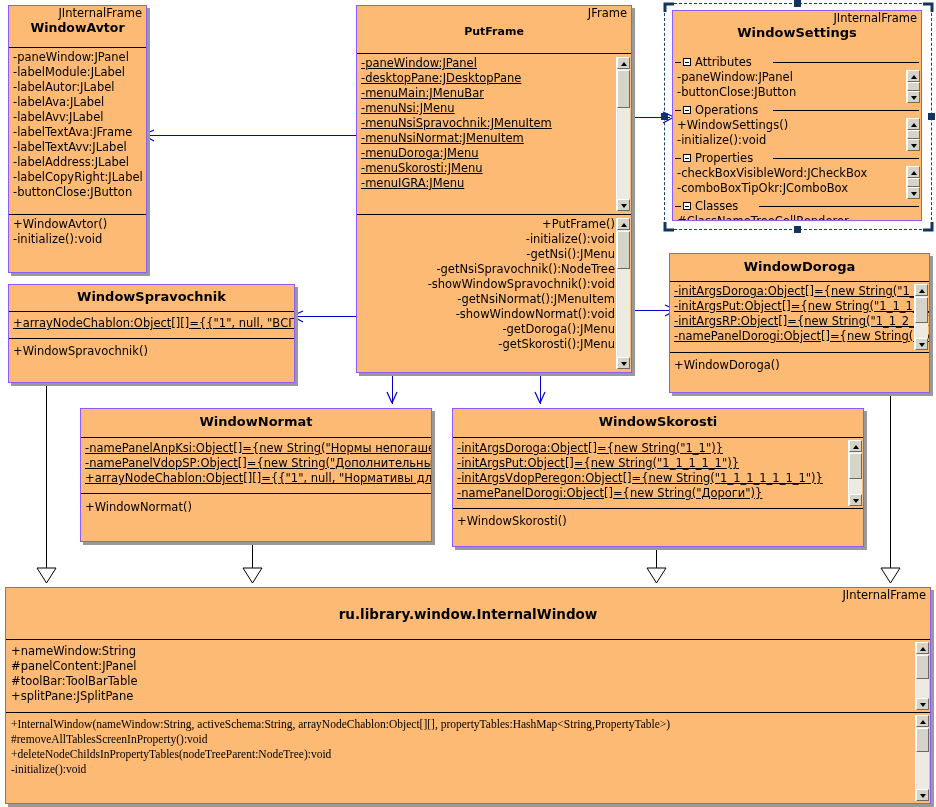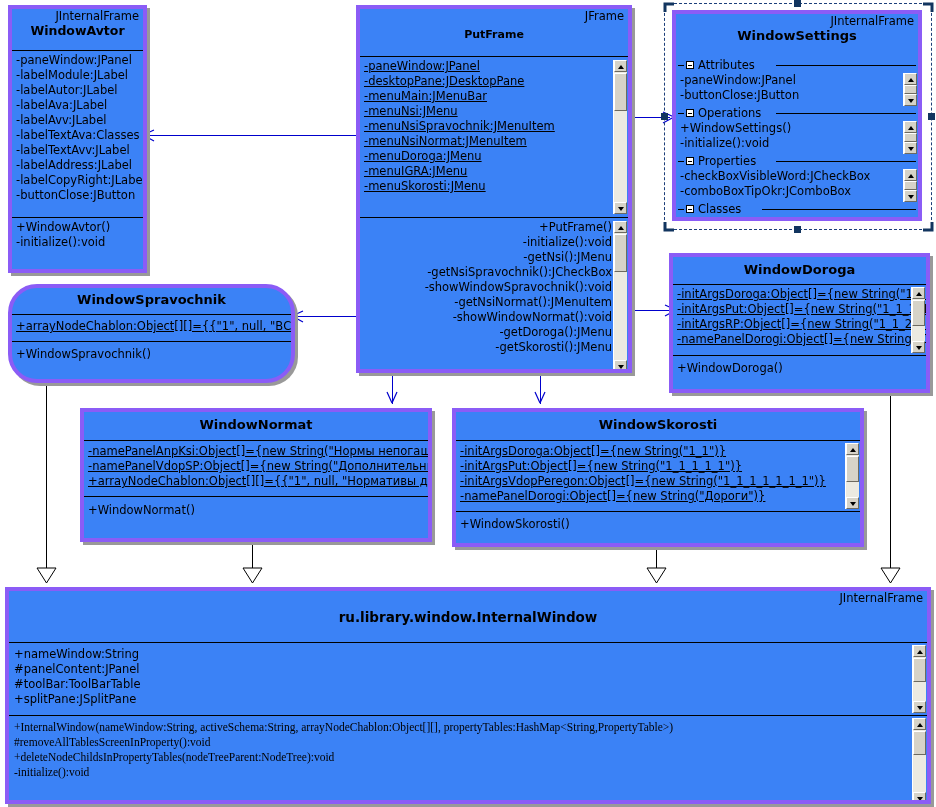--- a/index.html
+++ b/index.html
@@ -6,22 +6,22 @@
   body{
     font-family:"DejaVu Sans","Liberation Sans",sans-serif;
     width:936px;height:807px;position:relative;overflow:hidden;
     -webkit-font-smoothing:none;
   }
   .canvas{position:absolute;left:0;top:0;width:936px;height:807px;}
 
   
   .umlbox{
     position:absolute;
-    background:#3b82f6;
-    border:4px solid #8b5cf6;
+    background:#fdba74;
+    border:1px solid #8b5cf6;
     box-sizing:border-box;
     box-shadow:3px 3px 0 0 #999999;
     overflow:hidden;
   }
   .umlbox.sel{box-shadow:none;}
   .hdr{
     position:relative;
     border-bottom:1px solid #000;
     padding:1px 4px 3px 4px;
     box-sizing:border-box;
@@ -172,21 +172,21 @@
       <div class="stereo">JInternalFrame</div>
       <div class="cname">WindowAvtor</div>
     </div>
     <div class="compart" style="height:167px;">
       <div class="rows">
         <div class="row">-paneWindow:JPanel</div>
         <div class="row">-labelModule:JLabel</div>
         <div class="row">-labelAutor:JLabel</div>
         <div class="row">-labelAva:JLabel</div>
         <div class="row">-labelAvv:JLabel</div>
-        <div class="row">-labelTextAva:Classes</div>
+        <div class="row">-labelTextAva:JFrame</div>
         <div class="row">-labelTextAvv:JLabel</div>
         <div class="row">-labelAddress:JLabel</div>
         <div class="row">-labelCopyRight:JLabel</div>
         <div class="row">-buttonClose:JButton</div>
       </div>
     </div>
     <div class="compart last" style="height:57px;">
       <div class="rows">
         <div class="row">+WindowAvtor()</div>
         <div class="row">-initialize():void</div>
@@ -201,39 +201,39 @@
     </div>
     <div class="compart" style="height:161px;">
       <div class="rows" style="padding-right:16px;">
         <div class="row u">-paneWindow:JPanel</div>
         <div class="row u">-desktopPane:JDesktopPane</div>
         <div class="row u">-menuMain:JMenuBar</div>
         <div class="row u">-menuNsi:JMenu</div>
         <div class="row u">-menuNsiSpravochnik:JMenuItem</div>
         <div class="row u">-menuNsiNormat:JMenuItem</div>
         <div class="row u">-menuDoroga:JMenu</div>
+        <div class="row u">-menuSkorosti:JMenu</div>
         <div class="row u">-menuIGRA:JMenu</div>
-        <div class="row u">-menuSkorosti:JMenu</div>
       </div>
       <div class="sbar" style="top:3px;bottom:3px;">
         <div class="sbtn up">
             <i></i>
           </div>
         <div class="sthumb" style="top:13px;height:38px;"></div>
         <div class="sbtn dn">
             <i></i>
           </div>
       </div>
     </div>
     <div class="compart last" style="height:157px;text-align:right;">
       <div class="rows" style="padding-right:16px;">
         <div class="row">+PutFrame()</div>
         <div class="row">-initialize():void</div>
         <div class="row">-getNsi():JMenu</div>
-        <div class="row">-getNsiSpravochnik():JCheckBox</div>
+        <div class="row">-getNsiSpravochnik():NodeTree</div>
         <div class="row">-showWindowSpravochnik():void</div>
         <div class="row">-getNsiNormat():JMenuItem</div>
         <div class="row">-showWindowNormat():void</div>
         <div class="row">-getDoroga():JMenu</div>
         <div class="row">-getSkorosti():JMenu</div>
       </div>
       <div class="sbar" style="top:3px;bottom:3px;">
         <div class="sbtn up">
             <i></i>
           </div>
@@ -363,21 +363,21 @@
           </div>
       </div>
     </div>
     <div class="compart last" style="height:39px;">
       <div class="rows" style="padding-top:5px;">
         <div class="row">+WindowDoroga()</div>
       </div>
     </div>
   </div>
 
-  <div class="umlbox" style="left:8px;top:284px;width:287px;height:99px;border-radius:29px;">
+  <div class="umlbox" style="left:8px;top:284px;width:287px;height:99px;">
     <div class="hdr" style="height:27px;padding-top:4px;">
       <div class="cname" style="font-size:13px;">WindowSpravochnik</div>
     </div>
     <div class="compart" style="height:27px;">
       <div class="rows" style="padding:4px 4px 2px 4px;">
         <div class="row u">+arrayNodeChablon:Object[][]={{"1", null, "ВСП", null}}</div>
       </div>
     </div>
     <div class="compart last" style="height:43px;">
       <div class="rows" style="padding-top:5px;">

